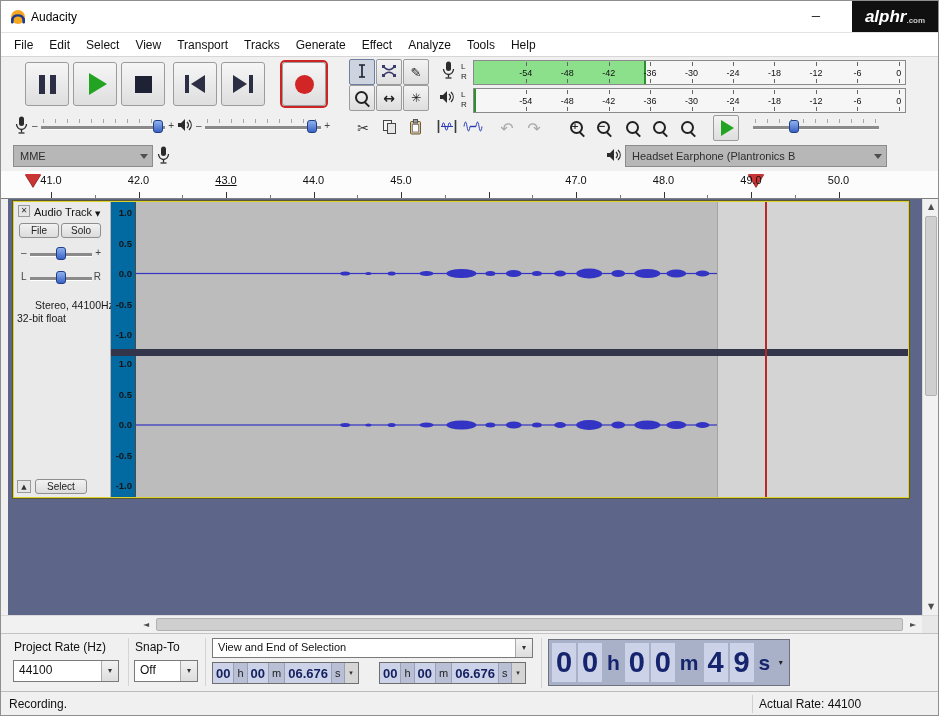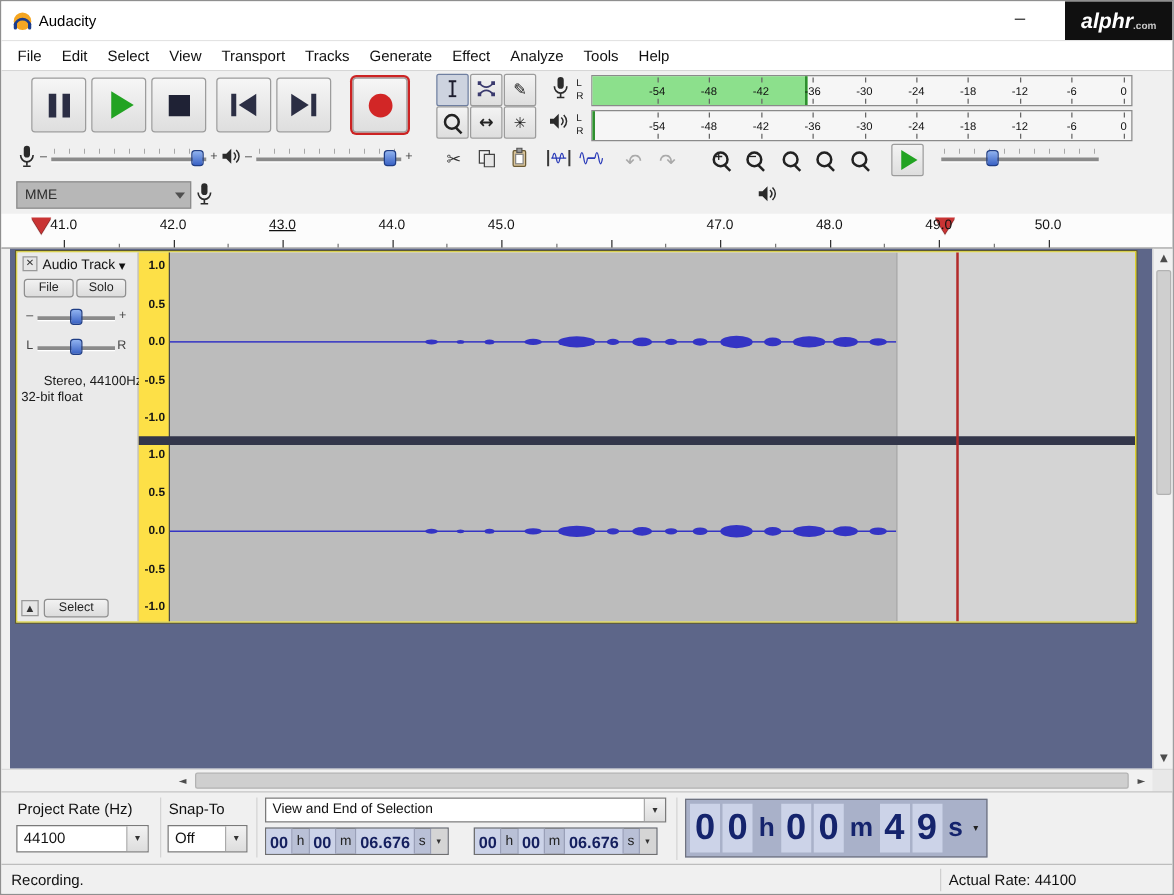--- a/index.html
+++ b/index.html
@@ -61,21 +61,21 @@
   .tracksbg{position:absolute;left:7px;top:0;width:914px;height:416px;background:#5d6689;}
   .track{position:absolute;left:12px;top:2px;width:896px;height:297px;background:#eaeaea;border:1px solid #ddd22b;box-shadow:0 0 0 1px #5e5a30;}
   .panel{position:absolute;left:0;top:0;width:97px;height:295px;background:#eaeaea;border-right:1px solid #b3b3b3;}
   .tclose{position:absolute;left:4px;top:3px;width:12px;height:12px;border:1px solid #999;background:#e6e6e6;font-size:8px;line-height:10px;text-align:center;color:#333;}
   .tname{position:absolute;left:20px;top:4px;font-size:11px;color:#111;white-space:nowrap;}
   .tname .dd{font-size:7px;margin-left:3px;}
   .pbtn{position:absolute;height:15px;background:linear-gradient(#f2f2f2,#dcdcdc);border:1px solid #8f8f8f;border-radius:3px;font-size:10px;text-align:center;line-height:13px;color:#222;}
   .tinfo{position:absolute;font-size:10.5px;color:#1a1a1a;white-space:nowrap;}
   .collapsebtn{position:absolute;left:3px;top:278px;width:14px;height:13px;border:1px solid #999;background:#e6e6e6;font-size:7px;line-height:12px;text-align:center;color:#333;}
   .selectbtn{position:absolute;left:21px;top:277px;width:52px;height:15px;}
-  .vruler{position:absolute;left:97px;top:0;width:25px;height:295px;background:#fde047;border-right:1px solid #4a4a4a;}
+  .vruler{position:absolute;left:97px;top:0;width:25px;height:295px;background:#0369a1;border-right:1px solid #4a4a4a;}
   .vlabel{position:absolute;right:3px;font-size:9.5px;font-weight:bold;color:#151515;}
   .wavezone{position:absolute;left:122px;top:0;width:772px;height:295px;background:#d4d4d4;overflow:hidden;}
   .recbg{position:absolute;left:0;top:0;width:581px;height:295px;background:#bcbcbc;}
   .recedge{position:absolute;left:581px;top:0;width:1px;height:295px;background:#a3a3a3;}
   .chdiv{position:absolute;left:97px;top:147px;width:797px;height:7px;background:#33364a;z-index:3;}
   .cursor{position:absolute;left:751px;top:0;width:2px;height:295px;background:#b32a2a;z-index:5;}
   .wavesvg{position:absolute;left:0;}
   
   .vscroll{position:absolute;left:921px;top:0;width:17px;height:416px;background:#f1f1f1;border-left:1px solid #dadada;}
   .sarrow{position:absolute;width:16px;height:16px;font-size:8px;color:#4d4d4d;text-align:center;line-height:16px;font-family:"DejaVu Sans",sans-serif;}
@@ -379,20 +379,21 @@
         <line x1="6.5" y1="13.5" x2="6.5" y2="16.5" stroke="#2b2b2b" stroke-width="1.3"></line>
         <line x1="3.5" y1="17" x2="9.5" y2="17" stroke="#2b2b2b" stroke-width="1.3"></line>
       </svg>
   </span>
   <span class="abs" style="left:605px;top:91px;">
     <svg width="16" height="14" viewBox="0 0 16 14">
         <polygon points="1,5 4,5 8,1 8,13 4,9 1,9" fill="#2b2b2b"></polygon>
         <path d="M10 4c2 2 2 4 0 6M12 2c3 3 3 7 0 10" stroke="#2b2b2b" stroke-width="1.2" fill="none"></path>
       </svg>
   </span>
+  <div class="dcombo" style="left:624px;top:88px;width:262px;"><span>Headset Earphone (Plantronics B</span><i class="chev"></i></div>
 </div>
 
 <div class="ruler" id="ruler">
   <div class="pin" style="left:24px;"></div>
   <div class="pin" style="left:747px;"></div>
 <span class="rlabel" style="left: 30px;">41.0</span>
     <i class="rtick" style="left: 50px;"></i>
     <i class="rtick minor" style="left: 93.75px;"></i>
     <span class="rlabel" style="left: 117.5px;">42.0</span>
     <i class="rtick" style="left: 137.5px;"></i>

